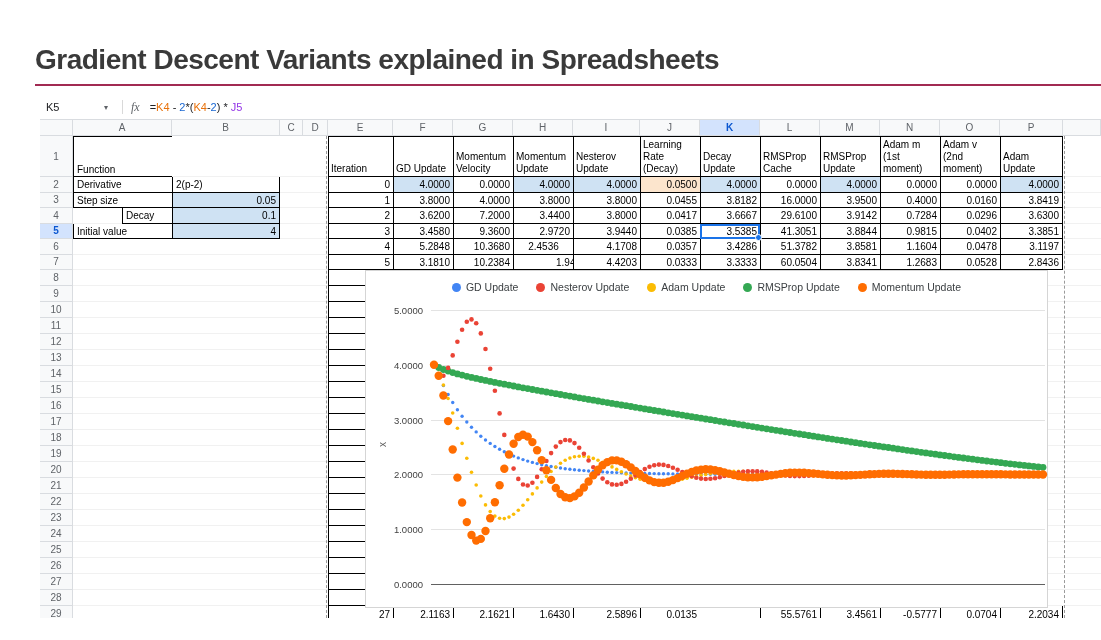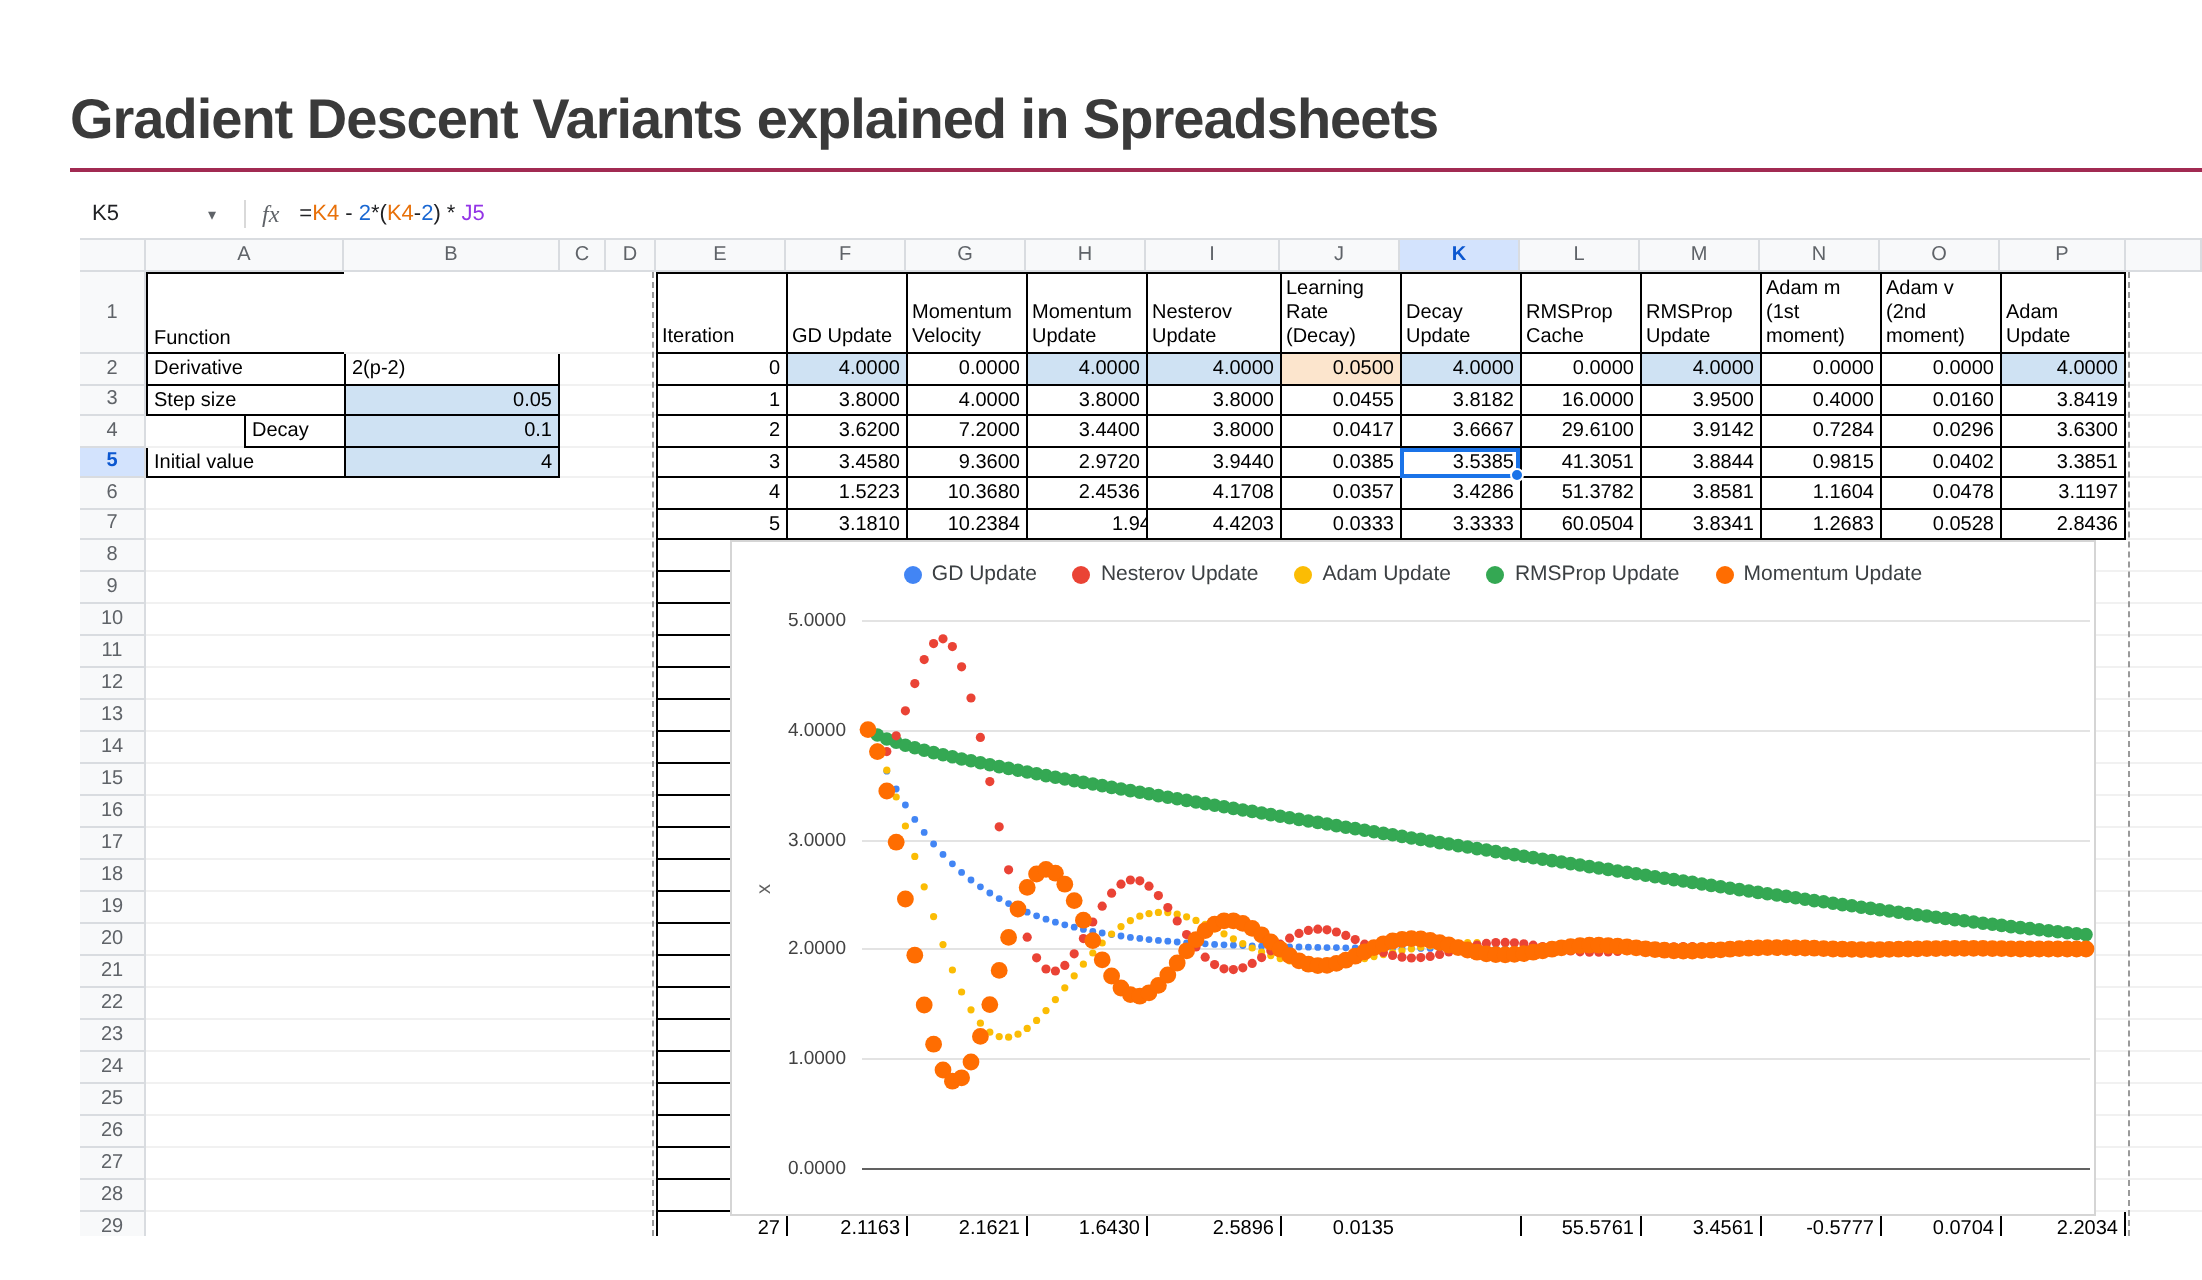--- a/index.html
+++ b/index.html
@@ -195,23 +195,23 @@
     <div class="cell num" style="left: 473px; top: 104.5px; width: 60px; height: 15.5px; line-height: 15.5px;">2.9720</div>
     <div class="cell num" style="left: 533px; top: 104.5px; width: 67px; height: 15.5px; line-height: 15.5px;">3.9440</div>
     <div class="cell num" style="left: 600px; top: 104.5px; width: 60px; height: 15.5px; line-height: 15.5px;">0.0385</div>
     <div class="cell num" style="left: 660px; top: 104.5px; width: 60px; height: 15.5px; line-height: 15.5px;">3.5385</div>
     <div class="cell num" style="left: 720px; top: 104.5px; width: 60px; height: 15.5px; line-height: 15.5px;">41.3051</div>
     <div class="cell num" style="left: 780px; top: 104.5px; width: 60px; height: 15.5px; line-height: 15.5px;">3.8844</div>
     <div class="cell num" style="left: 840px; top: 104.5px; width: 60px; height: 15.5px; line-height: 15.5px;">0.9815</div>
     <div class="cell num" style="left: 900px; top: 104.5px; width: 60px; height: 15.5px; line-height: 15.5px;">0.0402</div>
     <div class="cell num rt" style="left: 960px; top: 104.5px; width: 63px; height: 15.5px; line-height: 15.5px;">3.3851</div>
     <div class="cell num" style="left: 288px; top: 120px; width: 65px; height: 15.5px; line-height: 15.5px;">4</div>
-    <div class="cell num" style="left: 353px; top: 120px; width: 60px; height: 15.5px; line-height: 15.5px;">1.5223</div>
+    <div class="cell num" style="left: 353px; top: 120px; width: 60px; height: 15.5px; line-height: 15.5px;">5.2848</div>
     <div class="cell num" style="left: 413px; top: 120px; width: 60px; height: 15.5px; line-height: 15.5px;">10.3680</div>
-    <div class="cell num" style="left: 473px; top: 120px; width: 60px; height: 15.5px; line-height: 15.5px;">2.4536</div>
+    <div class="cell num" style="left: 473px; top: 120px; width: 60px; height: 15.5px; line-height: 15.5px; text-align: center;">2.4536</div>
     <div class="cell num" style="left: 533px; top: 120px; width: 67px; height: 15.5px; line-height: 15.5px;">4.1708</div>
     <div class="cell num" style="left: 600px; top: 120px; width: 60px; height: 15.5px; line-height: 15.5px;">0.0357</div>
     <div class="cell num" style="left: 660px; top: 120px; width: 60px; height: 15.5px; line-height: 15.5px;">3.4286</div>
     <div class="cell num" style="left: 720px; top: 120px; width: 60px; height: 15.5px; line-height: 15.5px;">51.3782</div>
     <div class="cell num" style="left: 780px; top: 120px; width: 60px; height: 15.5px; line-height: 15.5px;">3.8581</div>
     <div class="cell num" style="left: 840px; top: 120px; width: 60px; height: 15.5px; line-height: 15.5px;">1.1604</div>
     <div class="cell num" style="left: 900px; top: 120px; width: 60px; height: 15.5px; line-height: 15.5px;">0.0478</div>
     <div class="cell num rt" style="left: 960px; top: 120px; width: 63px; height: 15.5px; line-height: 15.5px;">3.1197</div>
     <div class="cell num" style="left: 288px; top: 135.5px; width: 65px; height: 15.5px; line-height: 15.5px;">5</div>
     <div class="cell num" style="left: 353px; top: 135.5px; width: 60px; height: 15.5px; line-height: 15.5px;">3.1810</div>

